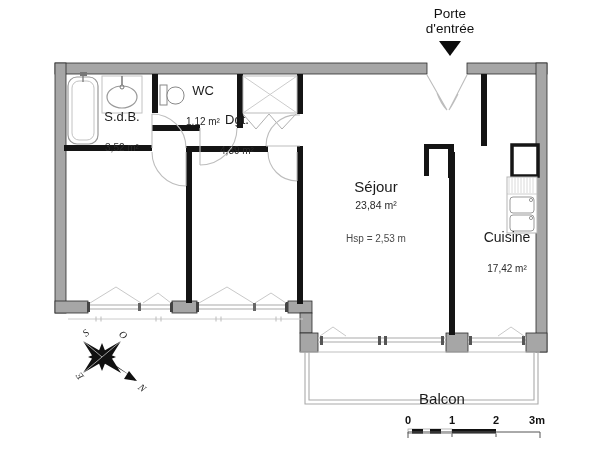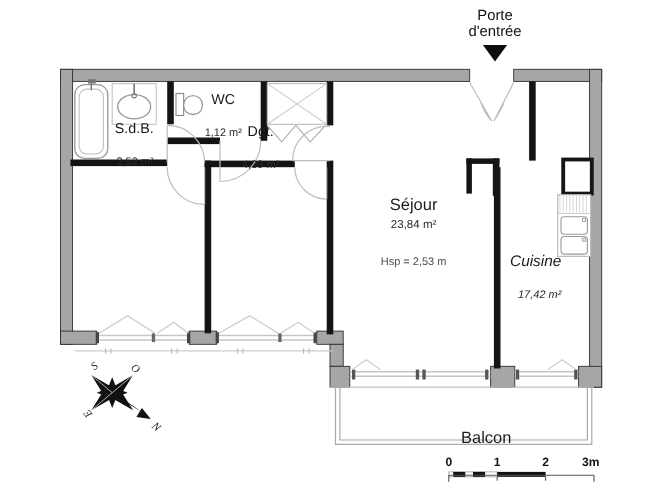--- a/index.html
+++ b/index.html
@@ -5,21 +5,21 @@
   html,body{margin:0;padding:0;background:#fff;}
   #stage{position:relative;width:600px;height:450px;background:#fff;overflow:hidden;
          font-family:"Liberation Sans",sans-serif;}
   #plan-svg{position:absolute;left:0;top:0;}
   .lbl{position:absolute;transform:translate(-50%,-50%);text-align:center;
        color:#1b1b1b;white-space:nowrap;line-height:1.12;}
   .room-name{font-size:14px;}
   .room-name.big{font-size:15px;}
   .room-name.small{font-size:13px;}
   .room-area{font-size:10.5px;color:#2a2a2a;margin-top:4px;}
-  .room-area.tight{margin-top:17px;font-size:10px;text-align:right;}
+  .room-area.tight{margin-top:17px;font-size:10px;}
   .room-area.faded{color:#9097a0;}
   .hsp{font-size:10px;color:#4a4a4a;margin-top:21px;}
   .entry-lbl{font-size:13.5px;color:#111;}
   .balcon-lbl{font-size:15px;}
 </style>
 </head>
 <body>
 
 <div id="stage">
 
@@ -195,21 +195,21 @@
 </div>
 
 
 
 <div class="lbl" style="left:376px;top:211px;">
   <div class="room-name big">Séjour</div>
   <div class="room-area">23,84 m²</div>
   <div class="hsp">Hsp = 2,53 m</div>
 </div>
 
-<div class="lbl" style="left:487px;top:252px;font-style:italic;">
+<div class="lbl" style="left:507px;top:252px;">
   <div class="room-name">Cuisine</div>
   <div class="room-area tight">17,42 m²</div>
 </div>
 
 <div class="lbl balcon-lbl" style="left:442px;top:377px;margin-top:22px;">
   <div class="room-name big">Balcon</div>
 </div>
 
 </div>
 

